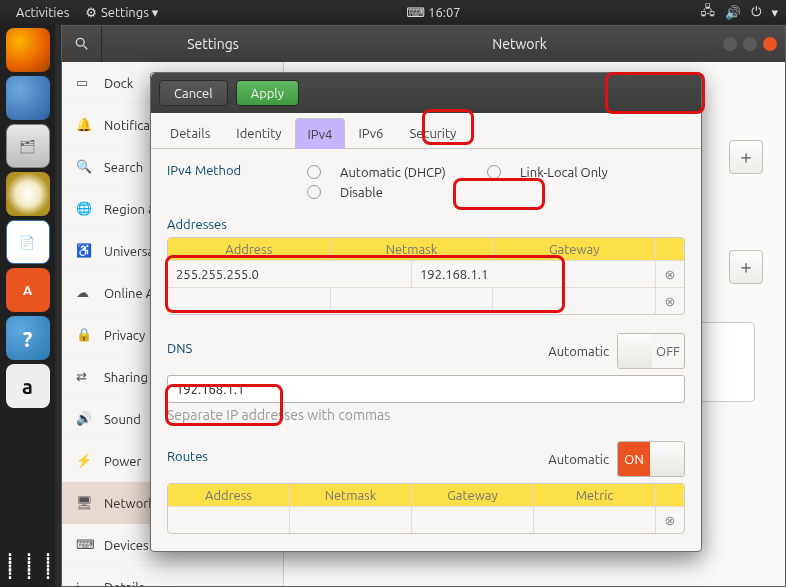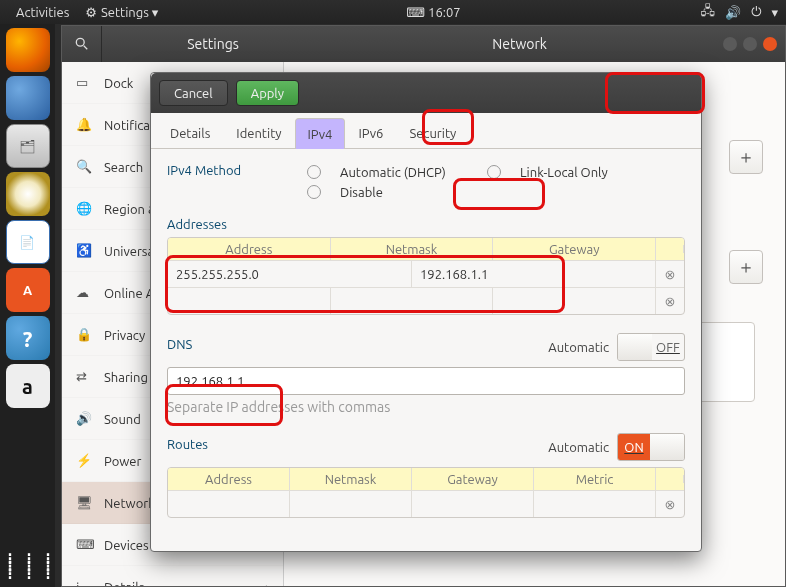--- a/index.html
+++ b/index.html
@@ -55,29 +55,29 @@
 
 .dlg-body { flex: 1; overflow-y: auto; padding: 14px 16px; color: #333; }
 .sec-title { font-weight: normal; color: #0c4a6e; margin-bottom: 6px; }
 .method-grid { display: grid; grid-template-columns: 180px 180px; row-gap: 6px; margin-bottom: 18px; margin-left: 140px; }
 .radio { display: flex; align-items: center; gap: 19px; }
 .radio .r { width: 14px; height: 14px; border-radius: 50%; border: 1px solid #999; display: inline-flex; align-items: center; justify-content: center; }
 .radio.sel .r { border-color: #e95420; }
 .radio.sel .r::after { content: ""; width: 8px; height: 8px; border-radius: 50%; background: #e95420; }
 
 .tbl { border: 1px solid #cfcbc6; border-radius: 4px; overflow: hidden; }
-.tbl .thead { display: flex; background: #fef9c3; color: #777; font-size: 12px; text-align: center; align-items: center; }
+.tbl .thead { display: flex; background: #fde047; color: #777; font-size: 12px; text-align: center; align-items: center; }
 .tbl .thead > div { flex: 1; padding: 4px 0; border-right: 1px solid #e0ddd8; }
 .tbl .row { display: flex; border-top: 1px solid #e0ddd8; align-items: center; }
 .tbl .row > .cell { flex: 1; padding: 6px 8px; border-right: 1px solid #e0ddd8; min-height: 26px; }
 .tbl .row .del { width: 28px; flex: 0 0 28px; display: flex; align-items: center; justify-content: center; color: #888; cursor: pointer; }
 
 .dns-row { display: flex; align-items: center; margin: 18px 0 6px; }
 .dns-row .spacer { flex: 1; }
-.switch { width: 68px; height: 28px; border: 1px solid #bfbbb5; border-radius: 3px; display: inline-flex; overflow: hidden; font-size: 11px; text-decoration: underline; }
+.switch { width: 68px; height: 36px; border: 1px solid #bfbbb5; border-radius: 3px; display: inline-flex; overflow: hidden; font-size: 11px; }
 .switch .knob { width: 34px; background: linear-gradient(#fdfdfc,#e8e6e2); }
 .switch .lbl { flex: 1; display: flex; align-items: center; justify-content: center; color: #666; }
 .switch.on .lbl.on { background: #e95420; color: #fff; }
 .switch.off .lbl.off { color: #666; }
 .txt-input { width: 100%; border: 1px solid #b8b4ae; border-radius: 3px; padding: 6px 8px; background: #fff; color: #222; }
 .hint { color: #999; font-size: 14px; margin-top: 4px; }
 
 
 .hl { position: absolute; border: 3px solid #e01010; border-radius: 8px; pointer-events: none; z-index: 200; }
 

